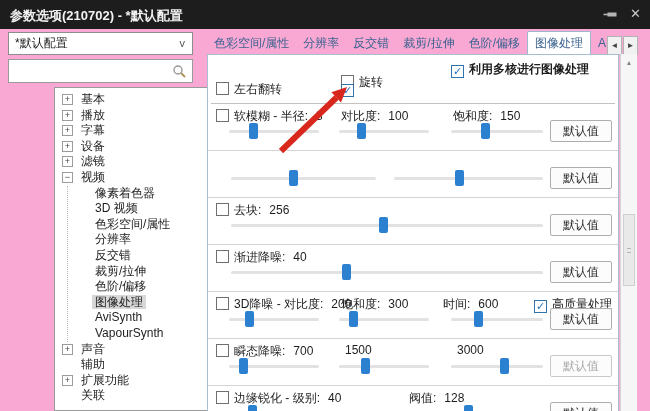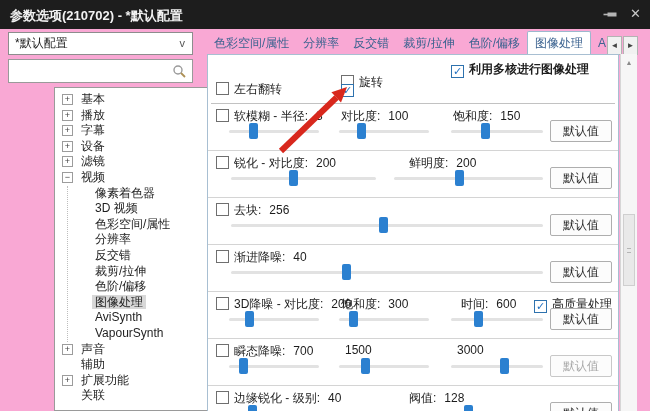--- a/index.html
+++ b/index.html
@@ -146,22 +146,20 @@
             <div class="strack"></div>
             <div class="sthumb" style="left: calc(25% - 4.5px);"></div>
           </div>
           <div class="slider" style="left: 243px; width: 92px;">
             <div class="strack"></div>
             <div class="sthumb" style="left: calc(38% - 4.5px);"></div>
           </div>
           <div class="defbtn">默认值</div>
         </div>
         <div class="group">
-          <span class="ghead" style="left: 8px;"><span class="cb"></span><span class="glabel">锐化 - 对比度:</span><span class="gvalue">200</span></span>
-          <span class="ghead" style="left: 201px;"><span class="glabel">鲜明度:</span><span class="gvalue">200</span></span>
           <div class="slider" style="left: 23px; width: 145px;">
             <div class="strack"></div>
             <div class="sthumb" style="left: calc(43% - 4.5px);"></div>
           </div>
           <div class="slider" style="left: 186px; width: 149px;">
             <div class="strack"></div>
             <div class="sthumb" style="left: calc(44% - 4.5px);"></div>
           </div>
           <div class="defbtn">默认值</div>
         </div>
@@ -177,21 +175,21 @@
           <span class="ghead" style="left: 8px;"><span class="cb"></span><span class="glabel">渐进降噪:</span><span class="gvalue">40</span></span>
           <div class="slider" style="left: 23px; width: 312px;">
             <div class="strack"></div>
             <div class="sthumb" style="left: calc(37% - 4.5px);"></div>
           </div>
           <div class="defbtn">默认值</div>
         </div>
         <div class="group">
           <span class="ghead" style="left: 8px;"><span class="cb"></span><span class="glabel">3D降噪 - 对比度:</span><span class="gvalue">200</span></span>
           <span class="ghead" style="left: 133px;"><span class="glabel">饱和度:</span><span class="gvalue">300</span></span>
-          <span class="ghead" style="left: 253px;"><span class="glabel">时间:</span><span class="gvalue">600</span></span>
+          <span class="ghead" style="left: 235px;"><span class="glabel">时间:</span><span class="gvalue">600</span></span>
           <span class="ghead" style="left: 326px;"><span class="cb on"></span><span>高质量处理</span></span>
           <div class="slider" style="left: 21px; width: 90px;">
             <div class="strack"></div>
             <div class="sthumb" style="left: calc(23% - 4.5px);"></div>
           </div>
           <div class="slider" style="left: 131px; width: 90px;">
             <div class="strack"></div>
             <div class="sthumb" style="left: calc(16% - 4.5px);"></div>
           </div>
           <div class="slider" style="left: 243px; width: 92px;">

